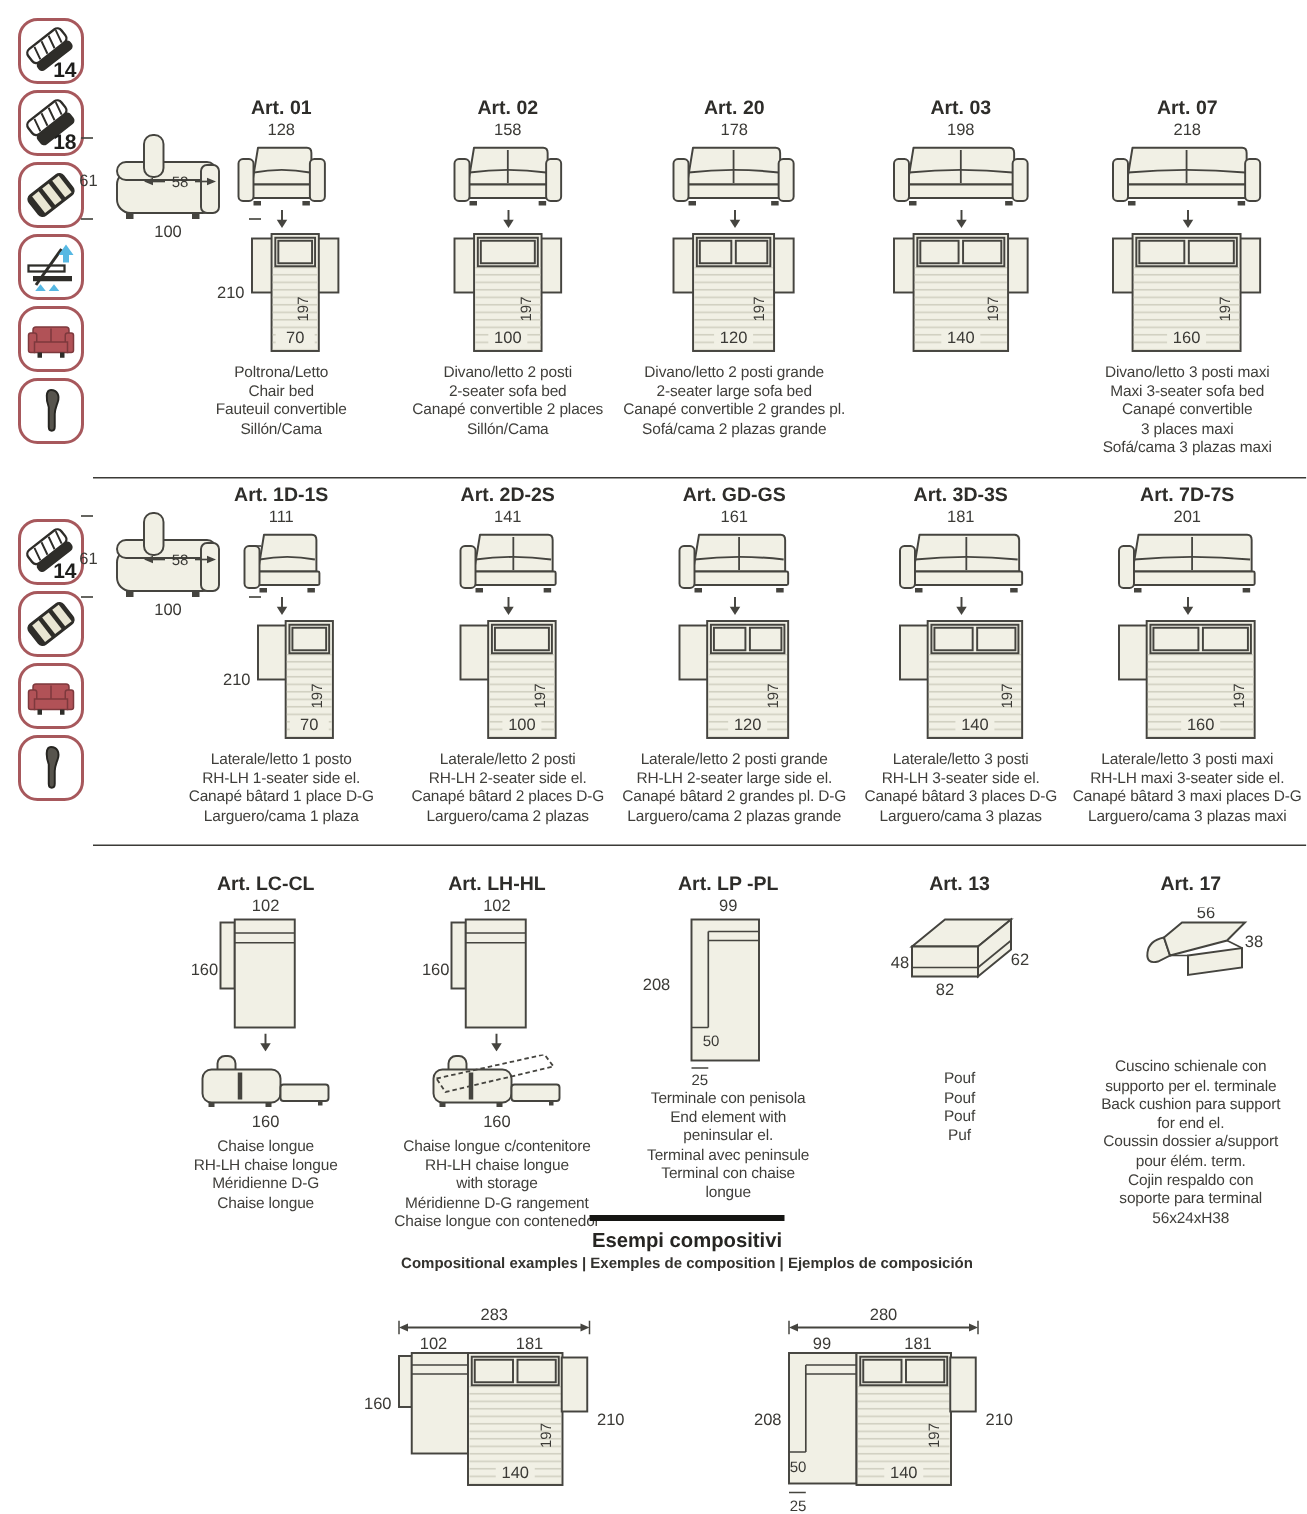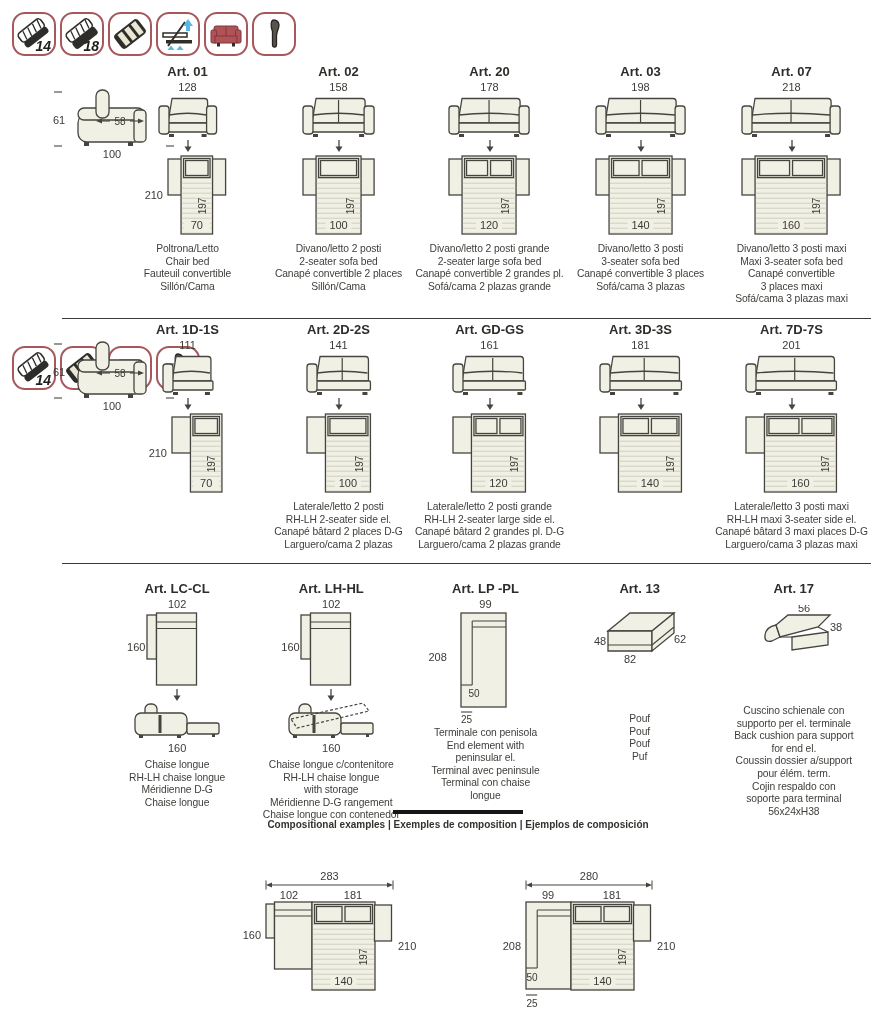--- a/index.html
+++ b/index.html
@@ -1,18 +1,18 @@
 <!DOCTYPE html>
 <html><head>
 <meta charset="utf-8">
 <style>
   html,body{margin:0;padding:0;background:#fff;}
   #page{position:relative;width:871px;height:1009px;overflow:hidden;background:#fff;
         font-family:"Liberation Sans",sans-serif;color:#3b3a36;}
-  .icon-col{position:absolute;display:flex;flex-direction:row;gap:4px;font-style:italic;}
+  .icon-col{position:absolute;display:flex;flex-direction:column;gap:4px;}
   .icon-box{width:44px;height:44px;border:2.4px solid #a7585c;border-radius:13px;
             box-sizing:border-box;position:relative;background:#fff;
             display:flex;align-items:center;justify-content:center;}
   .icon-box svg{display:block;}
   .icon-badge{position:absolute;right:3px;bottom:0px;font-weight:bold;font-size:14px;color:#1e1e1c;}
   .sep{position:absolute;left:62px;width:809px;border-top:1.6px solid #3b3a36;}
   .prod-row{position:absolute;display:flex;}
   .prod-col{width:151px;display:flex;flex-direction:column;align-items:center;}
   .r3col{width:154.2px;display:flex;flex-direction:column;align-items:center;position:relative;}
   .prod-title{font-size:13px;font-weight:bold;color:#2e2d2a;height:16px;line-height:16px;white-space:nowrap;}
@@ -325,26 +325,20 @@
           <rect x="84.55000000000001" y="5" width="14.550000000000004" height="36" rx="0" fill="#f1f0e5" stroke="#45443f" stroke-width="1.3"></rect>
           <rect x="23.050000000000004" y="2" width="63" height="78" rx="0" fill="#f1f0e5" stroke="#45443f" stroke-width="1.3"></rect>
           <rect x="23.850000000000005" y="24" width="61.4" height="55.1" fill="url(#st4)"></rect>
           <rect x="25.550000000000004" y="4.5" width="58" height="19" fill="none" stroke="#45443f" stroke-width="1.3"></rect>
           <rect x="27.550000000000004" y="6.5" width="25.5" height="15" rx="0" fill="#f1f0e5" stroke="#45443f" stroke-width="1.3"></rect>
           <rect x="56.050000000000004" y="6.5" width="25.5" height="15" rx="0" fill="#f1f0e5" stroke="#45443f" stroke-width="1.3"></rect>
           <text x="79.05000000000001" y="52" text-anchor="middle" font-size="10" transform="rotate(-90 79.05000000000001 52)">197</text>
           <rect x="41.550000000000004" y="66" width="26" height="11" fill="#f1f0e5"></rect>
           <text x="54.550000000000004" y="75" text-anchor="middle" font-size="11">140</text>
         </svg>
-        <div class="caption">
-          <div>Divano/letto 3 posti</div>
-          <div>3-seater sofa bed</div>
-          <div>Canapé convertible 3 places</div>
-          <div>Sofá/cama 3 plazas</div>
-        </div>
       </div>
       <div class="prod-col">
         <div class="prod-title">Art. 07</div>
         <div class="dim">218</div>
         <svg width="106.10000000000001" height="44" viewBox="0 0 106.10000000000001 44">
           <path d="M 17 4.5 L 90.10000000000001 4.5 Q 93.10000000000001 4.5 93.10000000000001 8 L 93.10000000000001 29 L 13 29 Z" fill="#f1f0e5" stroke="#45443f" stroke-width="1.3" stroke-linejoin="round"></path>
           <path d="M 14 21 Q 53.050000000000004 17.5 92.10000000000001 21" fill="none" stroke="#45443f" stroke-width="1.3"></path>
           <line x1="53.050000000000004" y1="6" x2="53.050000000000004" y2="28" stroke="#45443f" stroke-width="1.2"></line>
           <rect x="11" y="29" width="84.10000000000001" height="9" rx="1" fill="#f1f0e5" stroke="#45443f" stroke-width="1.3"></rect>
           <rect x="4" y="12" width="10" height="28" rx="3" fill="#f1f0e5" stroke="#45443f" stroke-width="1.3"></rect>
@@ -408,20 +402,26 @@
           <rect x="28" y="5" width="19.950000000000003" height="36" rx="0" fill="#f1f0e5" stroke="#45443f" stroke-width="1.3"></rect>
           <rect x="46.45" y="2" width="31.5" height="78" rx="0" fill="#f1f0e5" stroke="#45443f" stroke-width="1.3"></rect>
           <rect x="47.25" y="24" width="29.9" height="55.1" fill="url(#st6)"></rect>
           <rect x="48.95" y="4.5" width="26.5" height="19" fill="none" stroke="#45443f" stroke-width="1.3"></rect>
           <rect x="50.95" y="6.5" width="22.5" height="15" rx="0" fill="#f1f0e5" stroke="#45443f" stroke-width="1.3"></rect>
           <text x="70.95" y="52" text-anchor="middle" font-size="10" transform="rotate(-90 70.95 52)">197</text>
           <rect x="49.2" y="66" width="26" height="11" fill="#f1f0e5"></rect>
           <text x="62.2" y="75" text-anchor="middle" font-size="11">70</text>
           <text x="23" y="45" text-anchor="end" font-size="11">210</text>
         </svg>
+        <div class="caption">
+          <div>Laterale/letto 1 posto</div>
+          <div>RH-LH 1-seater side el.</div>
+          <div>Canapé bâtard 1 place D-G</div>
+          <div>Larguero/cama 1 plaza</div>
+        </div>
       </div>
       <div class="prod-col">
         <div class="prod-title">Art. 2D-2S</div>
         <div class="dim">141</div>
         <svg width="71.45" height="44" viewBox="0 0 71.45 44">
           <path d="M 17 4.5 L 62.45 4.5 Q 65.45 4.5 65.45 8 L 65.45 29 L 13 29 Z" fill="#f1f0e5" stroke="#45443f" stroke-width="1.3" stroke-linejoin="round"></path>
           <path d="M 14 21 Q 39.225 17.5 64.45 21" fill="none" stroke="#45443f" stroke-width="1.3"></path>
           <line x1="39.225" y1="6" x2="39.225" y2="28" stroke="#45443f" stroke-width="1.2"></line>
           <rect x="11" y="29" width="56.45" height="9" rx="1" fill="#f1f0e5" stroke="#45443f" stroke-width="1.3"></rect>
           <rect x="4" y="12" width="10" height="28" rx="3" fill="#f1f0e5" stroke="#45443f" stroke-width="1.3"></rect>
@@ -518,20 +518,26 @@
           <rect x="10" y="5" width="19.950000000000003" height="36" rx="0" fill="#f1f0e5" stroke="#45443f" stroke-width="1.3"></rect>
           <rect x="28.450000000000003" y="2" width="63" height="78" rx="0" fill="#f1f0e5" stroke="#45443f" stroke-width="1.3"></rect>
           <rect x="29.250000000000004" y="24" width="61.4" height="55.1" fill="url(#st9)"></rect>
           <rect x="30.950000000000003" y="4.5" width="58" height="19" fill="none" stroke="#45443f" stroke-width="1.3"></rect>
           <rect x="32.95" y="6.5" width="25.5" height="15" rx="0" fill="#f1f0e5" stroke="#45443f" stroke-width="1.3"></rect>
           <rect x="61.45" y="6.5" width="25.5" height="15" rx="0" fill="#f1f0e5" stroke="#45443f" stroke-width="1.3"></rect>
           <text x="84.45" y="52" text-anchor="middle" font-size="10" transform="rotate(-90 84.45 52)">197</text>
           <rect x="46.95" y="66" width="26" height="11" fill="#f1f0e5"></rect>
           <text x="59.95" y="75" text-anchor="middle" font-size="11">140</text>
         </svg>
+        <div class="caption">
+          <div>Laterale/letto 3 posti</div>
+          <div>RH-LH 3-seater side el.</div>
+          <div>Canapé bâtard 3 places D-G</div>
+          <div>Larguero/cama 3 plazas</div>
+        </div>
       </div>
       <div class="prod-col">
         <div class="prod-title">Art. 7D-7S</div>
         <div class="dim">201</div>
         <svg width="98.45" height="44" viewBox="0 0 98.45 44">
           <path d="M 17 4.5 L 89.45 4.5 Q 92.45 4.5 92.45 8 L 92.45 29 L 13 29 Z" fill="#f1f0e5" stroke="#45443f" stroke-width="1.3" stroke-linejoin="round"></path>
           <path d="M 14 21 Q 52.725 17.5 91.45 21" fill="none" stroke="#45443f" stroke-width="1.3"></path>
           <line x1="52.725" y1="6" x2="52.725" y2="28" stroke="#45443f" stroke-width="1.2"></line>
           <rect x="11" y="29" width="83.45" height="9" rx="1" fill="#f1f0e5" stroke="#45443f" stroke-width="1.3"></rect>
           <rect x="4" y="12" width="10" height="28" rx="3" fill="#f1f0e5" stroke="#45443f" stroke-width="1.3"></rect>
@@ -699,20 +705,21 @@
           <div>Coussin dossier a/support</div>
           <div>pour élém. term.</div>
           <div>Cojin respaldo con</div>
           <div>soporte para terminal</div>
           <div>56x24xH38</div>
         </div>
       </div>
     </div>
   <div id="examples">
     <div class="ex-rule"></div>
+    <div class="ex-title">Esempi compositivi</div>
     <div class="ex-sub">Compositional examples | Exemples de composition | Ejemplos de composición</div>
   </div>
   <div id="comp1" style="left:232px;top:870px;"><svg width="200" height="128" viewBox="0 0 200 128">
         <defs>
           <pattern id="st11" width="8" height="5" patternUnits="userSpaceOnUse">
             <path d="M0 4.2 H8" stroke="#cfcebf" stroke-width="1"></path>
           </pattern>
         </defs>
         <line x1="39" y1="15" x2="156" y2="15" stroke="#45443f" stroke-width="1.2"></line>
         <polygon points="34,15 40,12.4 40,17.6" fill="#45443f"></polygon>

